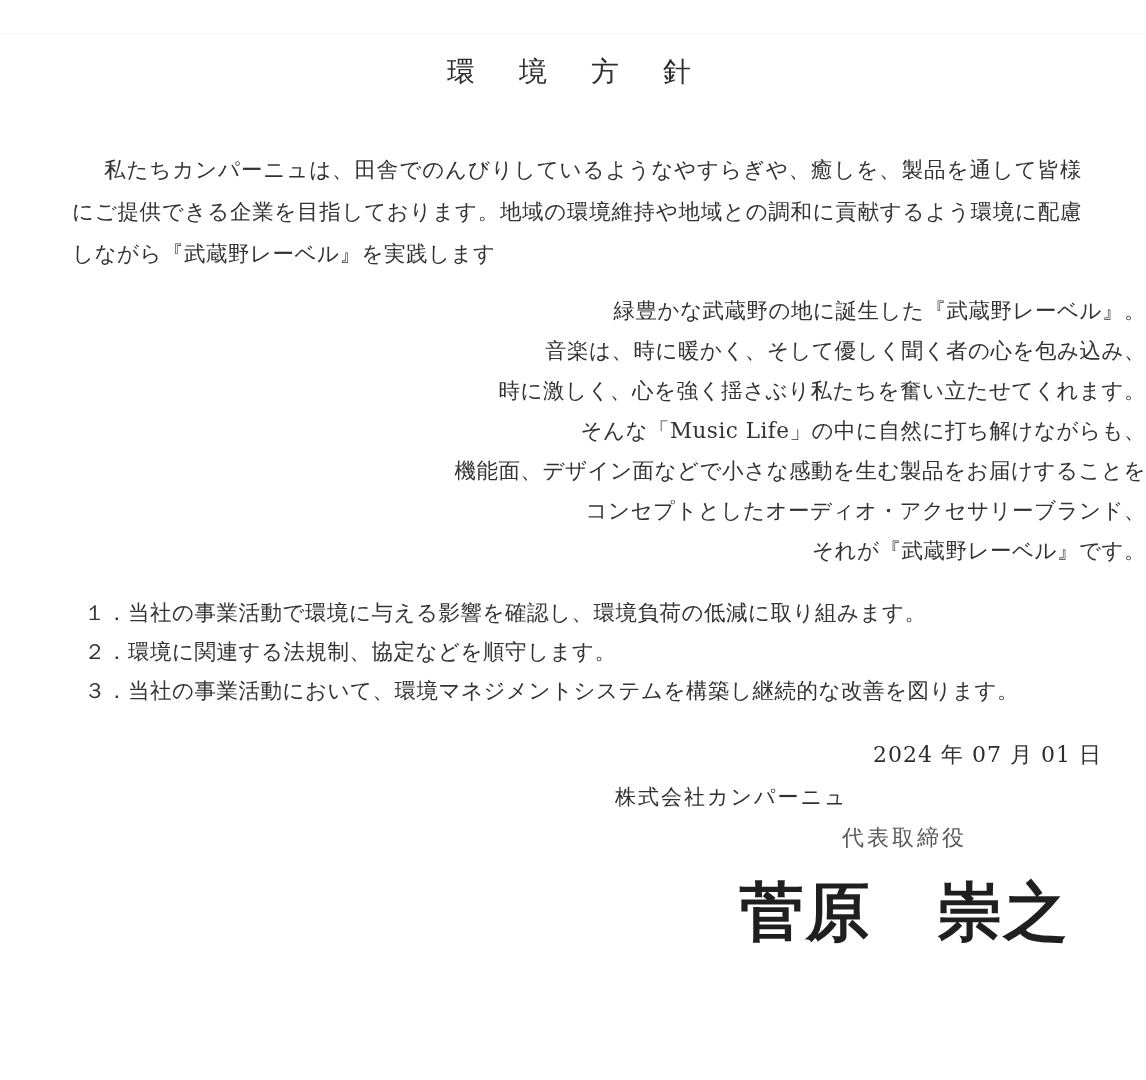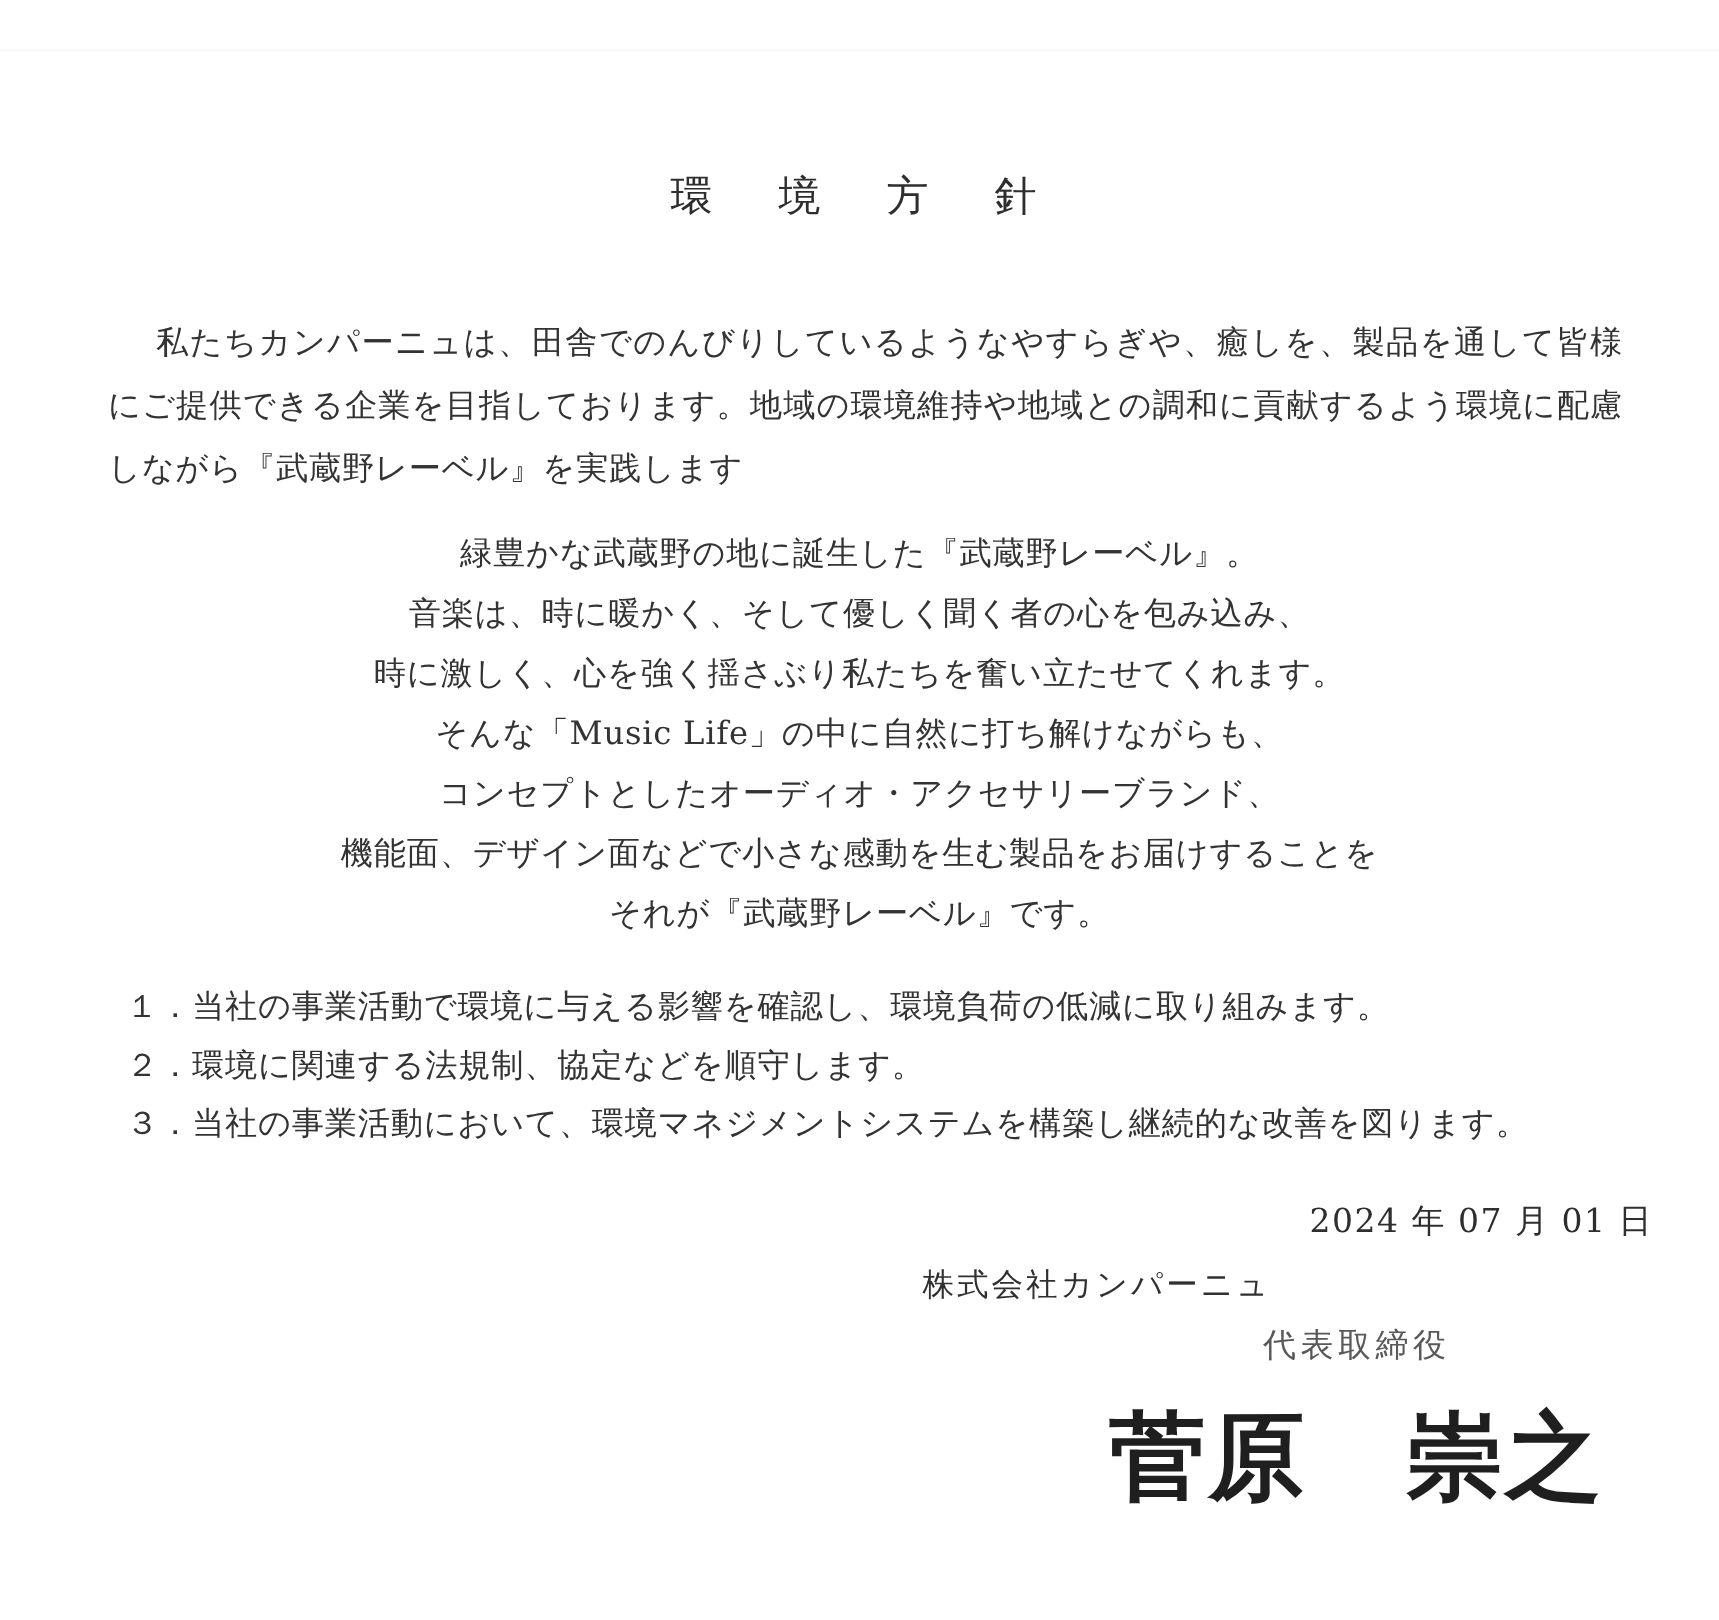--- a/index.html
+++ b/index.html
@@ -19,40 +19,40 @@
   .top-rule {
     position: absolute;
     top: 33px;
     left: 0;
     width: 100%;
     height: 1px;
     background: #f6f6f6;
   }
   .title {
     margin: 0;
-    padding-top: 112px;
+    padding-top: 53px;
     text-align: center;
     font-size: 28px;
     font-weight: normal;
     letter-spacing: 8px;
     color: #2e2e2e;
   }
   .intro {
     margin: 58px 64px 0 72px;
     width: 1010px;
     font-size: 21.5px;
     line-height: 42px;
     text-align: justify;
     text-indent: 32px;
     letter-spacing: 0.5px;
     color: #333333;
   }
   .poem {
     margin-top: 16px;
-    text-align: center;
+    text-align: right;
     font-size: 21.5px;
     line-height: 40px;
     letter-spacing: 0.5px;
     color: #333333;
   }
   .policy-list {
     margin: 22px 40px 0 84px;
     font-size: 21.5px;
     line-height: 39px;
     letter-spacing: 0.5px;
@@ -101,22 +101,22 @@
 
   <h1 class="title">環　境　方　針</h1>
 
   <p class="intro">私たちカンパーニュは、田舎でのんびりしているようなやすらぎや、癒しを、製品を通して皆様にご提供できる企業を目指しております。地域の環境維持や地域との調和に貢献するよう環境に配慮しながら『武蔵野レーベル』を実践します</p>
 
   <div class="poem">
     <div>緑豊かな武蔵野の地に誕生した『武蔵野レーベル』。</div>
     <div>音楽は、時に暖かく、そして優しく聞く者の心を包み込み、</div>
     <div>時に激しく、心を強く揺さぶり私たちを奮い立たせてくれます。</div>
     <div>そんな「Music Life」の中に自然に打ち解けながらも、</div>
+    <div>機能面、デザイン面などで小さな感動を生む製品をお届けすることを</div>
     <div>コンセプトとしたオーディオ・アクセサリーブランド、</div>
-    <div>機能面、デザイン面などで小さな感動を生む製品をお届けすることを</div>
     <div>それが『武蔵野レーベル』です。</div>
   </div>
 
   <div class="policy-list">
     <div>１．当社の事業活動で環境に与える影響を確認し、環境負荷の低減に取り組みます。</div>
     <div>２．環境に関連する法規制、協定などを順守します。</div>
     <div>３．当社の事業活動において、環境マネジメントシステムを構築し継続的な改善を図ります。</div>
   </div>
 
   <div class="doc-date">2024 年 07 月 01 日</div>

